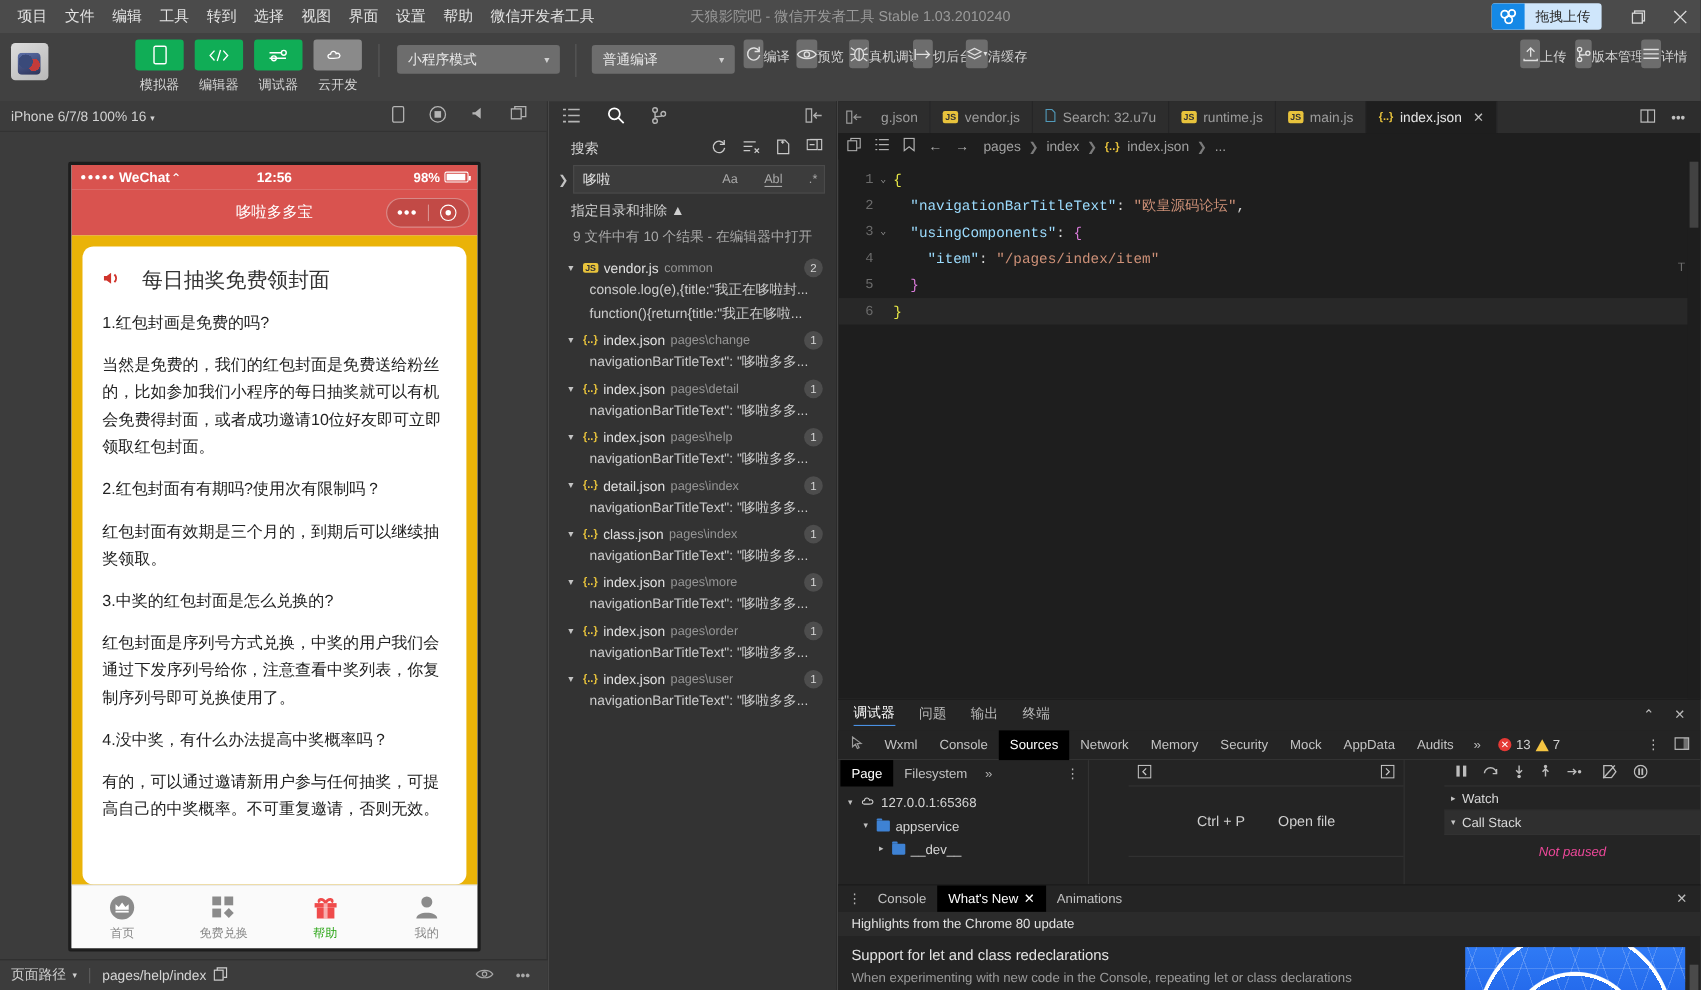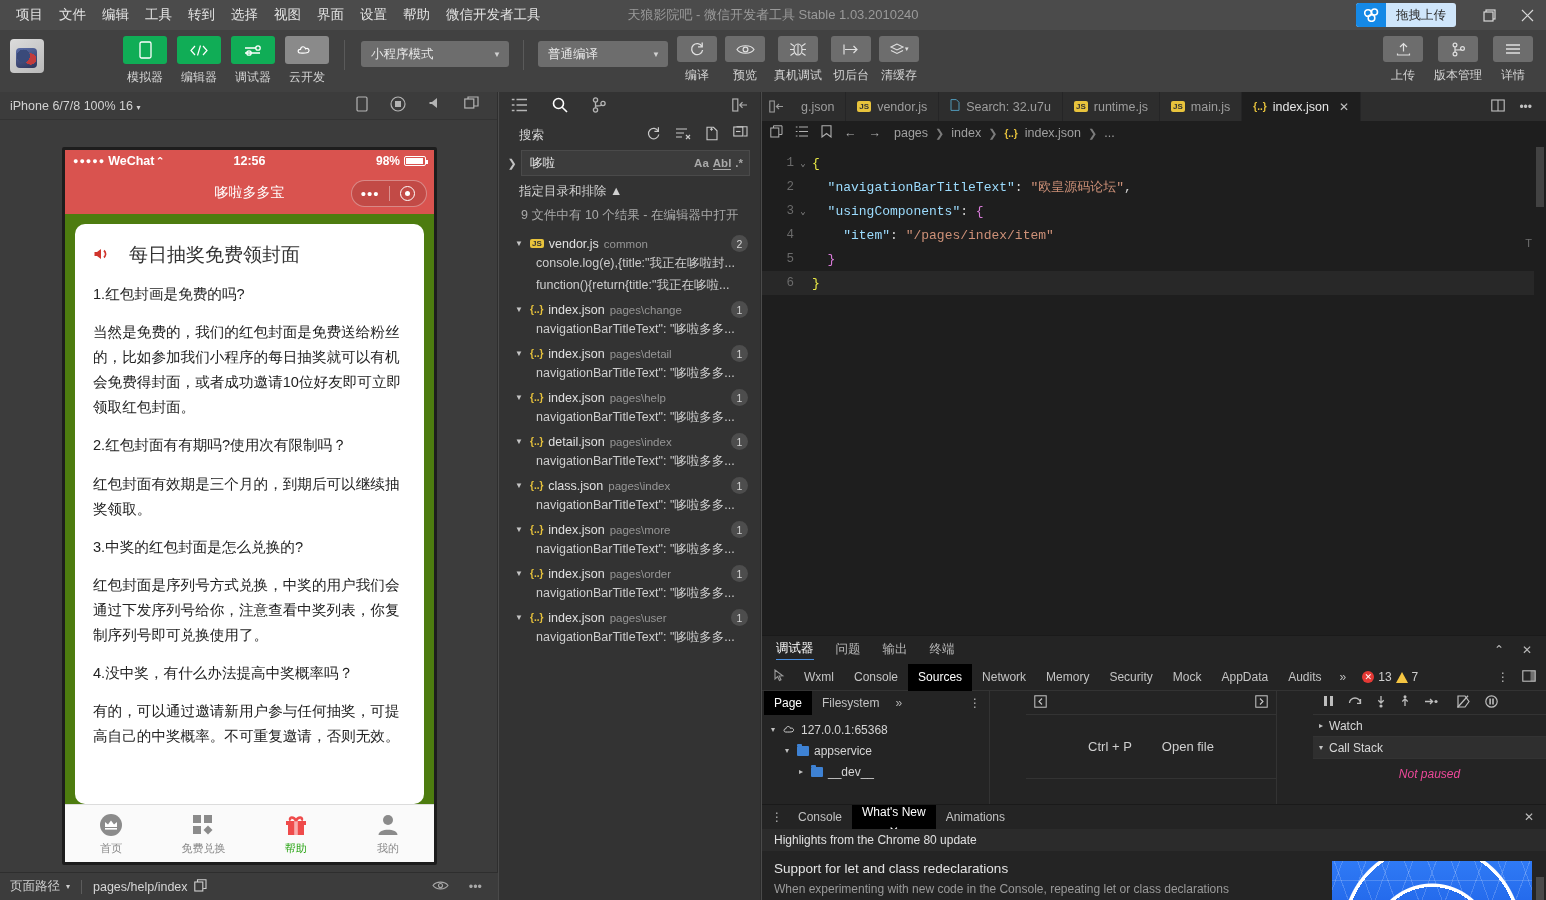--- a/index.html
+++ b/index.html
@@ -69,21 +69,21 @@
   .tb-btn.gray .sq { background: #8a8a8a; }
   .tb-btn .lbl { font-size: 12px; color: #d4d4d4; margin-top: 5px; white-space: nowrap; }
   .tb-sep { width: 1px; height: 30px; background: #5a5a5a; margin: 10px 14px 0 14px; }
   .tb-select {
     height: 26px; min-width: 148px; margin-top: 11px; background: #6d6d6d; border-radius: 3px;
     display: flex; align-items: center; justify-content: space-between;
     padding: 0 8px 0 10px; font-size: 12.5px; color: #e8e8e8;
   }
   .tb-select .car { font-size: 8px; color: #d0d0d0; }
   .tb-icon-btn {
-    width: 42px; display: flex; flex-direction: column; align-items: center;
+    width: 42px; display: flex; flex-direction: row; align-items: center;
   }
   .tb-icon-btn .sq {
     width: 40px; height: 26px; border-radius: 3px; background: #6d6d6d;
     display: flex; align-items: center; justify-content: center; color: #e0e0e0;
   }
   .tb-icon-btn .lbl { font-size: 12px; color: #d4d4d4; margin-top: 5px; white-space: nowrap; }
   .tb-right { position: absolute; right: 12px; top: 6px; display: flex; gap: 8px; }
 
   
   .sim-col {
@@ -121,21 +121,21 @@
     position: absolute; right: 7px; top: 8px; width: 76px; height: 27px; border-radius: 14px;
     background: rgba(0,0,0,0.10); border: 1px solid rgba(255,255,255,0.35);
     display: flex; align-items: center;
   }
   .ph-caps .d3 { flex: 1; text-align: center; font-size: 15px; letter-spacing: 1px; line-height: 10px; }
   .ph-caps .div { width: 1px; height: 15px; background: rgba(255,255,255,0.4); }
   .ph-caps .tg { flex: 1; display: flex; align-items: center; justify-content: center; }
   .tg-circ { width: 15px; height: 15px; border: 1.5px solid #fff; border-radius: 50%; position: relative; }
   .tg-circ:after { content:""; position:absolute; left:4px; top:4px; width:5px; height:5px; background:#fff; border-radius:50%; }
 
-  .ph-body { flex: 1; background: #4d7c0f; padding: 10px 0 0 0; overflow: hidden; position: relative; }
+  .ph-body { flex: 1; background: #eab308; padding: 10px 0 0 0; overflow: hidden; position: relative; }
   .card {
     background: #fff; border-radius: 10px; margin: 0 10px; padding: 18px 18px 14px 18px;
     height: 100%;
   }
   .card-title { display: flex; align-items: center; gap: 14px; margin-bottom: 14px; }
   .speaker { color: #d0342c; font-size: 20px; line-height: 1; }
   .card-title h2 { font-size: 19px; font-weight: normal; color: #333; }
   .card p { font-size: 14.6px; line-height: 1.72; color: #222; margin-bottom: 13px; }
 
   .ph-tabbar {
@@ -171,21 +171,21 @@
     height: 30px; display: flex; align-items: center; padding: 0 12px 0 20px;
   }
   .sc-head .t { font-size: 12.5px; color: #d6d6d6; }
   .sc-head .icons { margin-left: auto; display: flex; gap: 14px; color: #c9c9c9; }
   .sc-inputrow { display: flex; align-items: center; padding: 0 10px 0 4px; }
   .sc-chevron { width: 18px; text-align: center; color: #c2c2c2; font-size: 11px; }
   .sc-input {
     flex: 1; height: 26px; background: #3c3c3c; border: 1px solid #4a4a4a;
     display: flex; align-items: center; padding: 0 6px 0 8px; color: #e4e4e4; font-size: 12.5px;
   }
-  .sc-input .opts { margin-left: auto; display: flex; gap: 4px; color: #a9a9a9; font-size: 11.5px; font-weight: bold; }
+  .sc-input .opts { margin-left: auto; display: flex; gap: 24px; color: #a9a9a9; font-size: 11.5px; }
   .sc-input .opts .u { border-bottom: 1px solid #a9a9a9; }
   .sc-excl { padding: 7px 0 4px 20px; font-size: 12.5px; color: #d0d0d0; }
   .sc-count { padding: 2px 14px 8px 22px; font-size: 12.5px; color: #a9a9a9; line-height: 1.5; }
   .sc-count a { color: #a9a9a9; cursor: pointer; }
   .sc-results { flex: 1; overflow: hidden; }
   .res-file {
     display: flex; align-items: center; height: 22px; padding-left: 16px; gap: 5px; font-size: 12.5px;
   }
   .res-file .tw { width: 10px; color: #c4c4c4; font-size: 8px; }
   .res-file .ft { font-size: 10px; font-weight: bold; }
@@ -289,21 +289,21 @@
          color: #d8d8d8; border-bottom: 1px solid #333; }
   .acc .arw { font-size: 8px; color: #c5c5c5; }
   .acc.sel { background: #2f2f2f; }
   .notpaused { text-align: center; font-size: 12px; color: #ec4899; font-style: italic; padding: 8px 0; }
 
   
   .drawer { height: 96px; border-top: 1px solid #1a1a1a; background: #242424; display: flex; flex-direction: column; }
   .dw-tabs { height: 24px; display: flex; align-items: center; padding-left: 4px; }
   .dw-dots { width: 22px; text-align: center; color: #b5b5b5; }
   .dw-tab { padding: 0 10px; height: 24px; display: flex; align-items: center; gap: 5px; font-size: 12px; color: #c2c2c2; }
-  .dw-tab.active { background: #000; color: #fff; flex-direction: column; }
+  .dw-tab.active { background: #000; color: #fff; }
   .dw-close { margin-left: auto; padding-right: 12px; color: #bdbdbd; }
   .dw-head { height: 22px; display: flex; align-items: center; padding-left: 12px; font-size: 12px;
              color: #e0e0e0; background: #2b2b2b; }
   .dw-body { flex: 1; position: relative; padding: 10px 12px; overflow: hidden; }
   .dw-body h4 { font-size: 13.5px; font-weight: normal; color: #e4e4e4; margin-bottom: 4px; }
   .dw-body p { font-size: 12px; color: #9a9a9a; width: 530px; line-height: 1.5; }
   .dw-img {
     position: absolute; right: 14px; top: 10px; width: 200px; height: 60px;
     background:
       radial-gradient(circle at 50% 140%, transparent 58px, #ffffff 58px, #ffffff 61px, transparent 62px),

